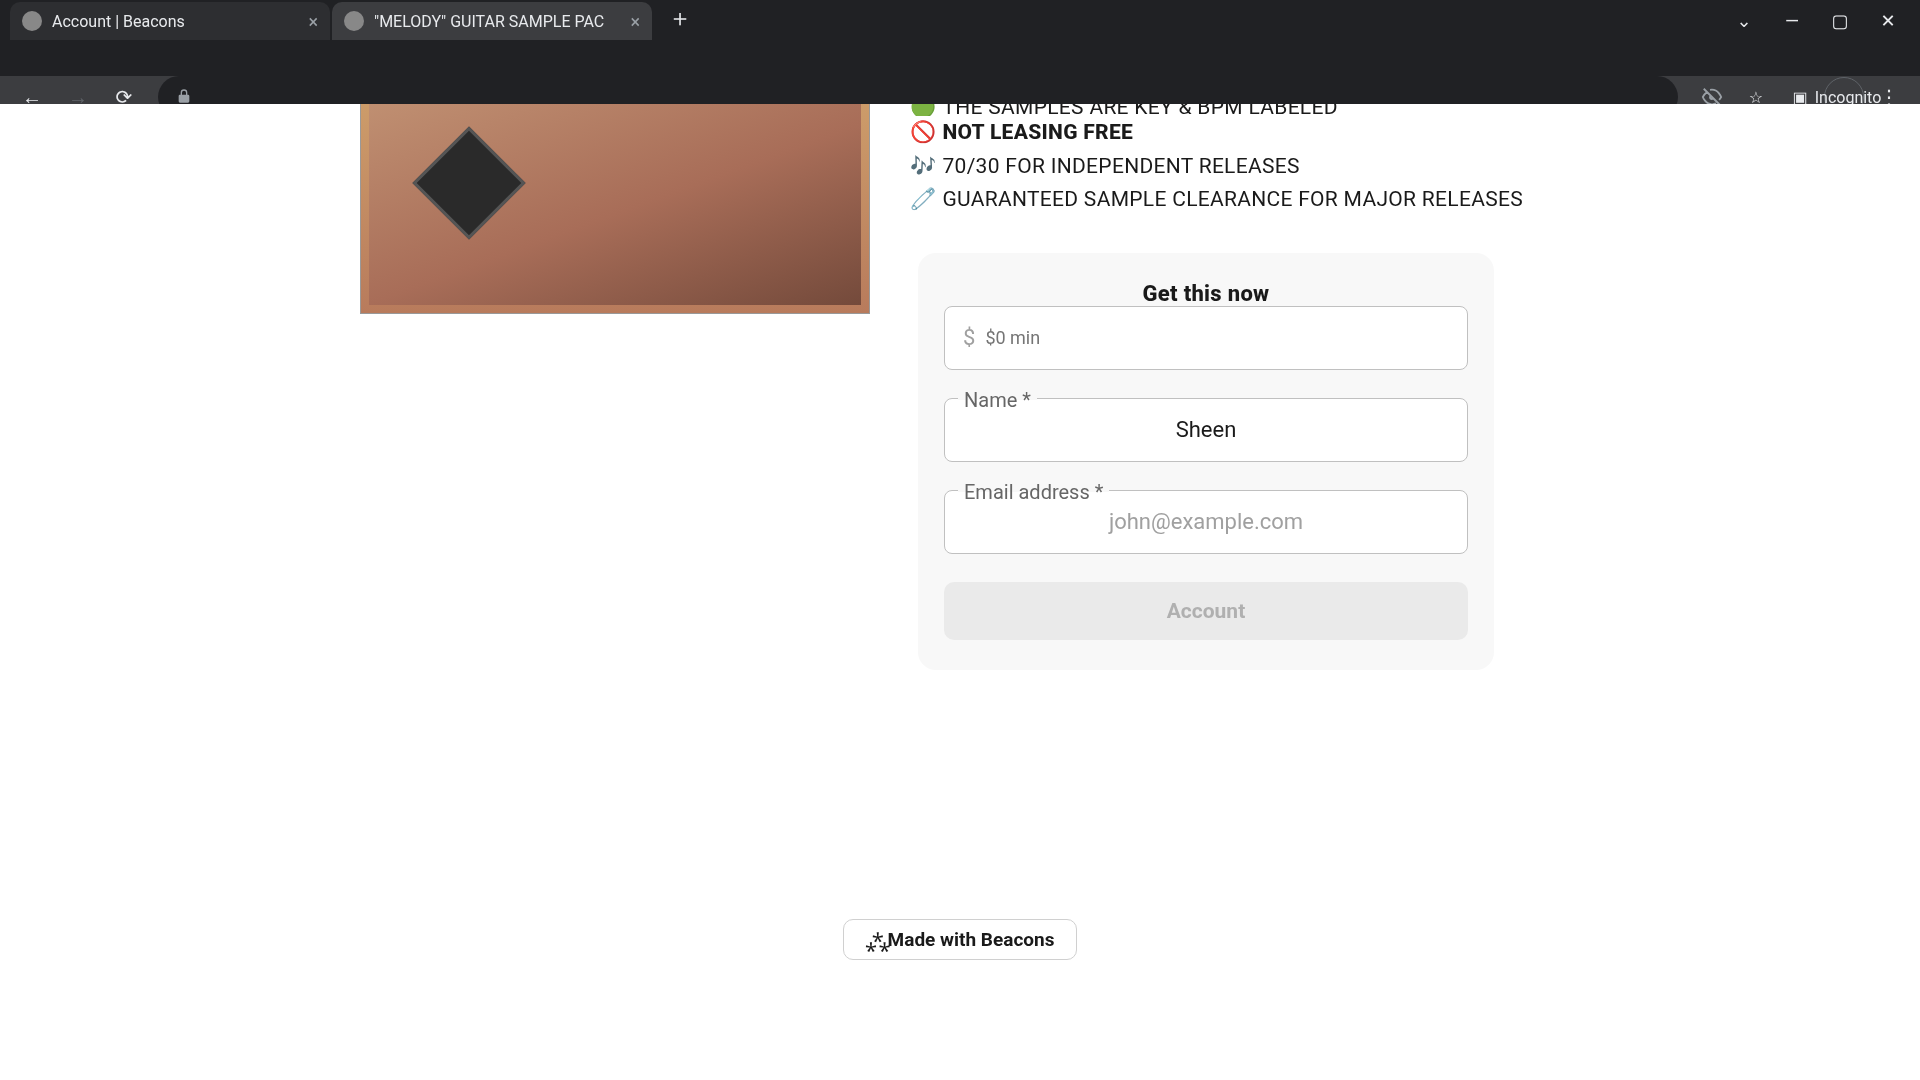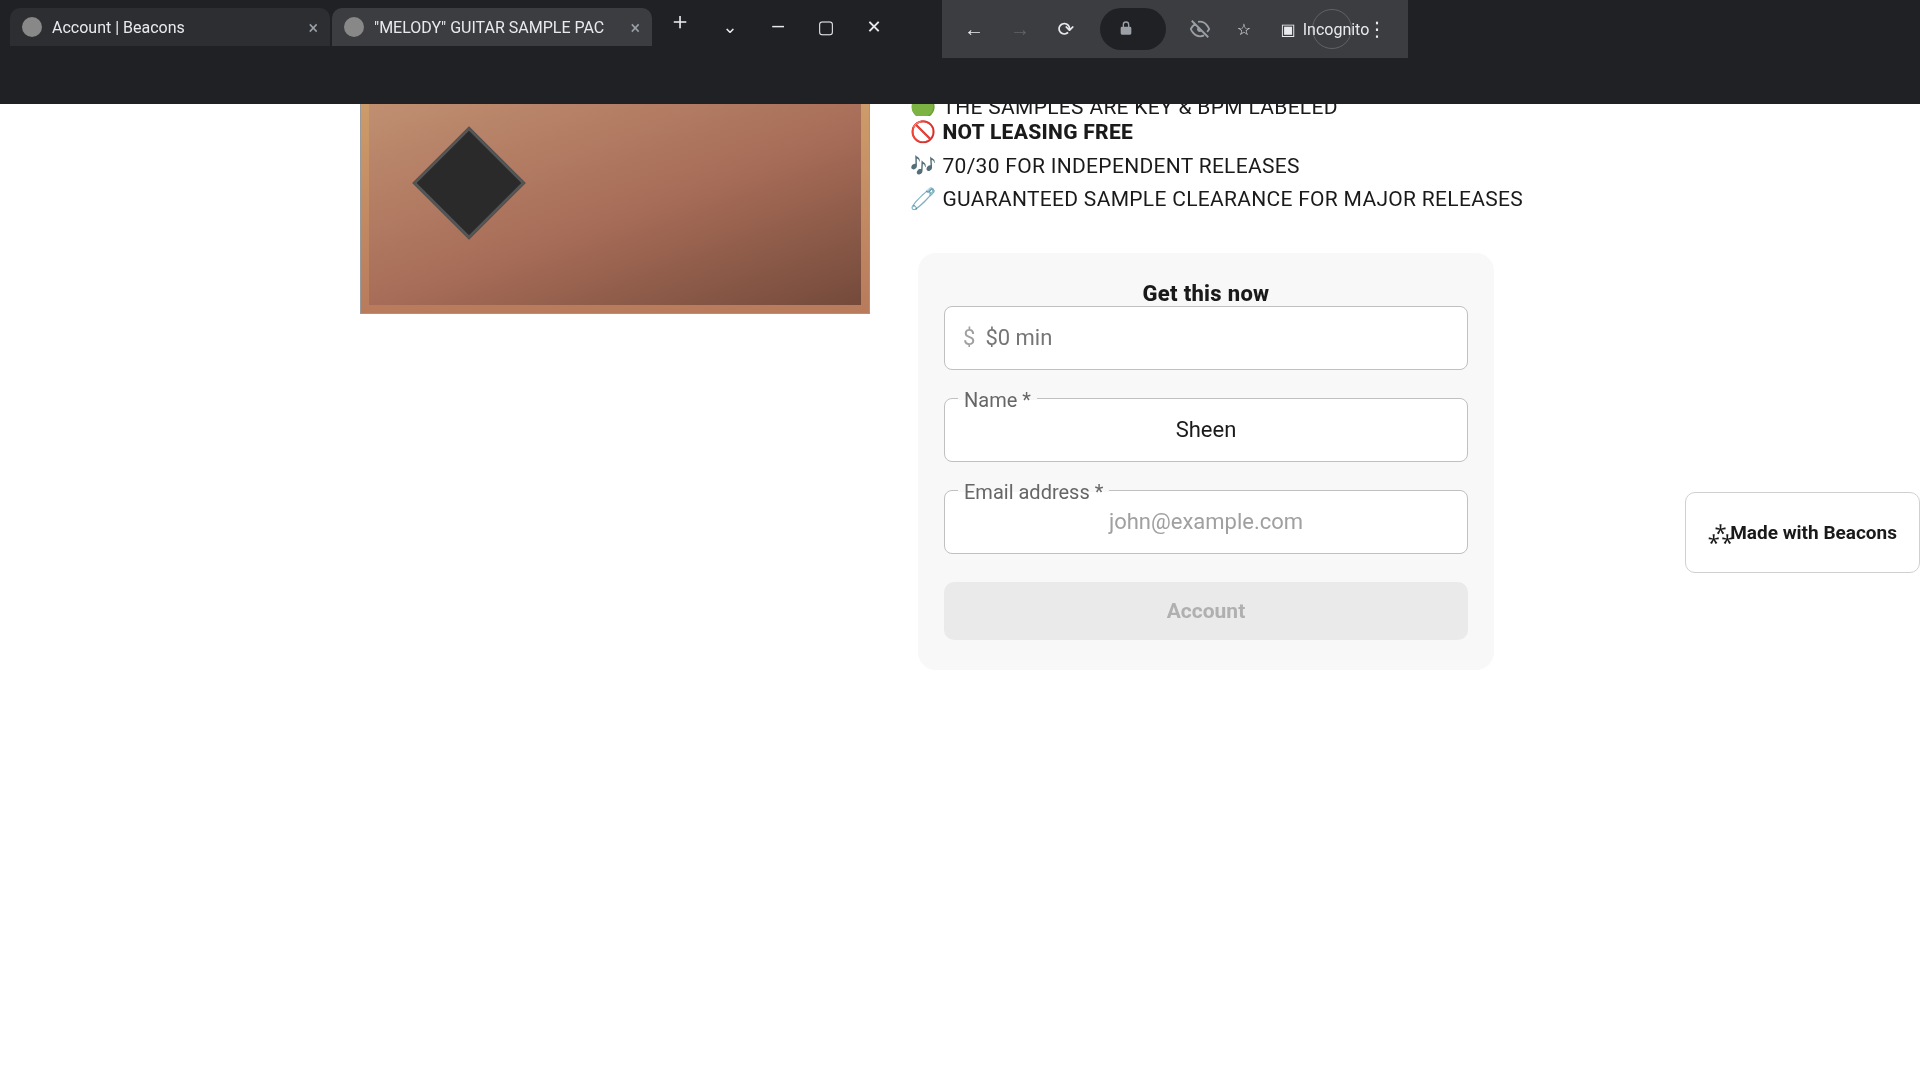--- a/index.html
+++ b/index.html
@@ -11,21 +11,21 @@
     body {
       background: #fff;
       width: 1920px;
       height: 1080px;
       overflow: hidden;
     }
     .browser-chrome {
       background: #202124;
       height: 104px;
       display: flex;
-      flex-direction: row;
+      flex-direction: column;
       gap: 36px;
     }
     .tab-bar {
       height: 46px;
       display: flex;
       align-items: flex-end;
       padding-left: 10px;
     }
     .tab {
       background: #2d2e31;
@@ -160,21 +160,21 @@
     .menu-dots {
       font-size: 20px;
       letter-spacing: -2px;
     }
     
     .content {
       background: #fff;
       height: calc(1080px - 104px);
       position: relative;
       display: flex;
-      flex-direction: row;
+      flex-direction: column;
     }
     .main-area {
       flex: 1;
       display: flex;
       padding: 0 40px;
       overflow: hidden;
     }
     .product-image {
       width: 870px;
       padding-top: 0;
@@ -270,21 +270,21 @@
       background: #fff;
     }
     .price-prefix {
       color: #a0a0a0;
       font-size: 22px;
       margin-right: 10px;
     }
     .price-input {
       border: none;
       outline: none;
-      font-size: 22px;
+      font-size: 18px;
       flex: 1;
       color: #a0a0a0;
     }
     .field-label {
       position: absolute;
       top: -10px;
       left: 14px;
       background: linear-gradient(180deg, #f8f8f8 50%, #fff 50%);
       padding: 0 6px;
       font-size: 20px;
@@ -300,21 +300,21 @@
       font-weight: 700;
       border-radius: 10px;
       cursor: not-allowed;
     }
     
     .footer-badge {
       align-self: center;
       margin-bottom: 120px;
       border: 1px solid #d0d0d0;
       border-radius: 10px;
-      padding: 28px 22px;
+      padding: 8px 22px;
       display: flex;
       align-items: center;
       gap: 0;
       background: #fff;
     }
     .beacons-icon {
       width: 22px;
       height: 22px;
       position: relative;
     }

